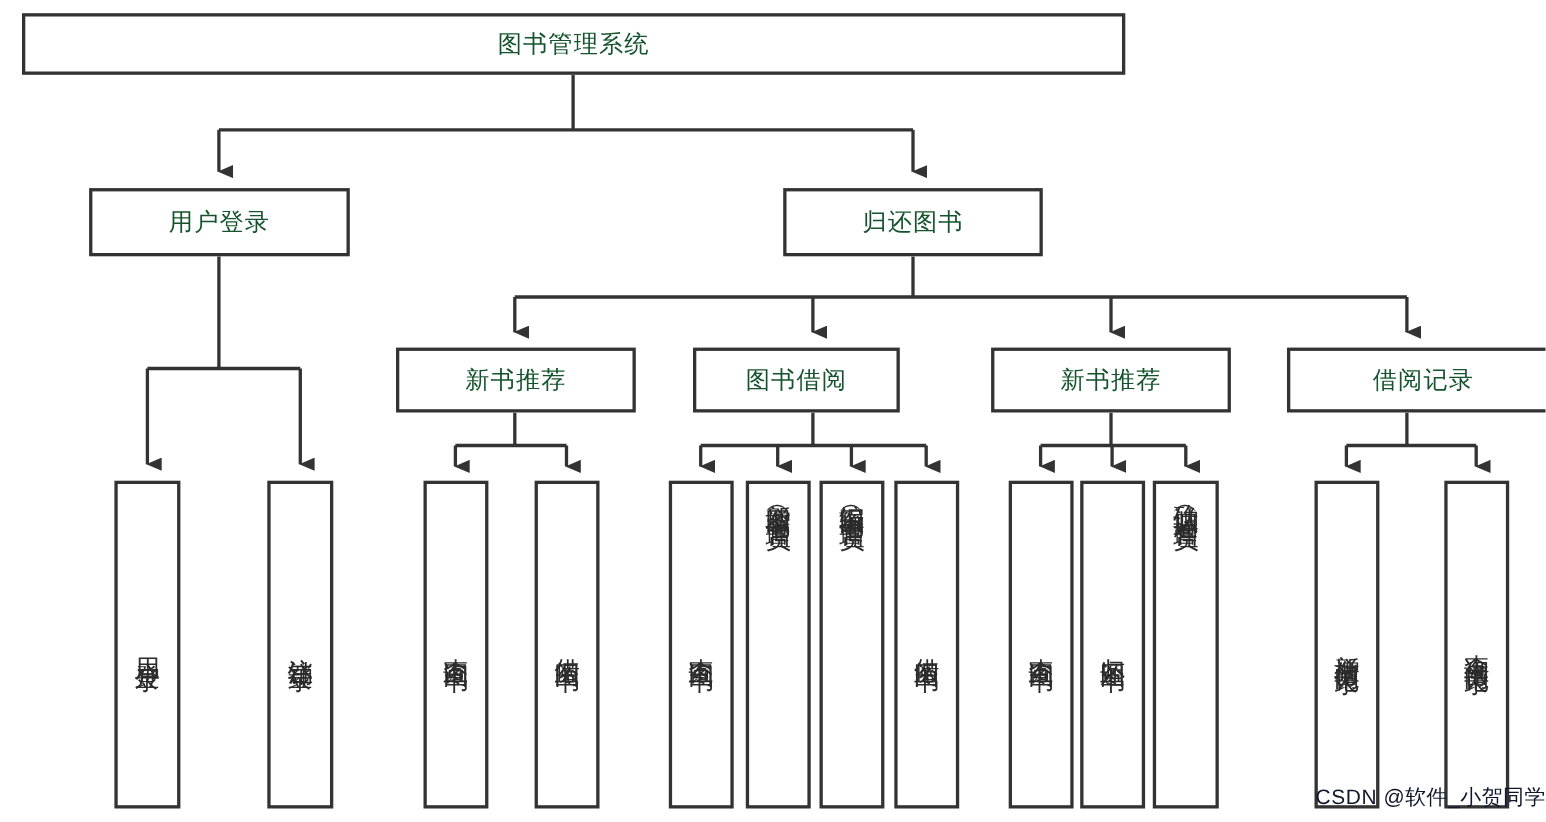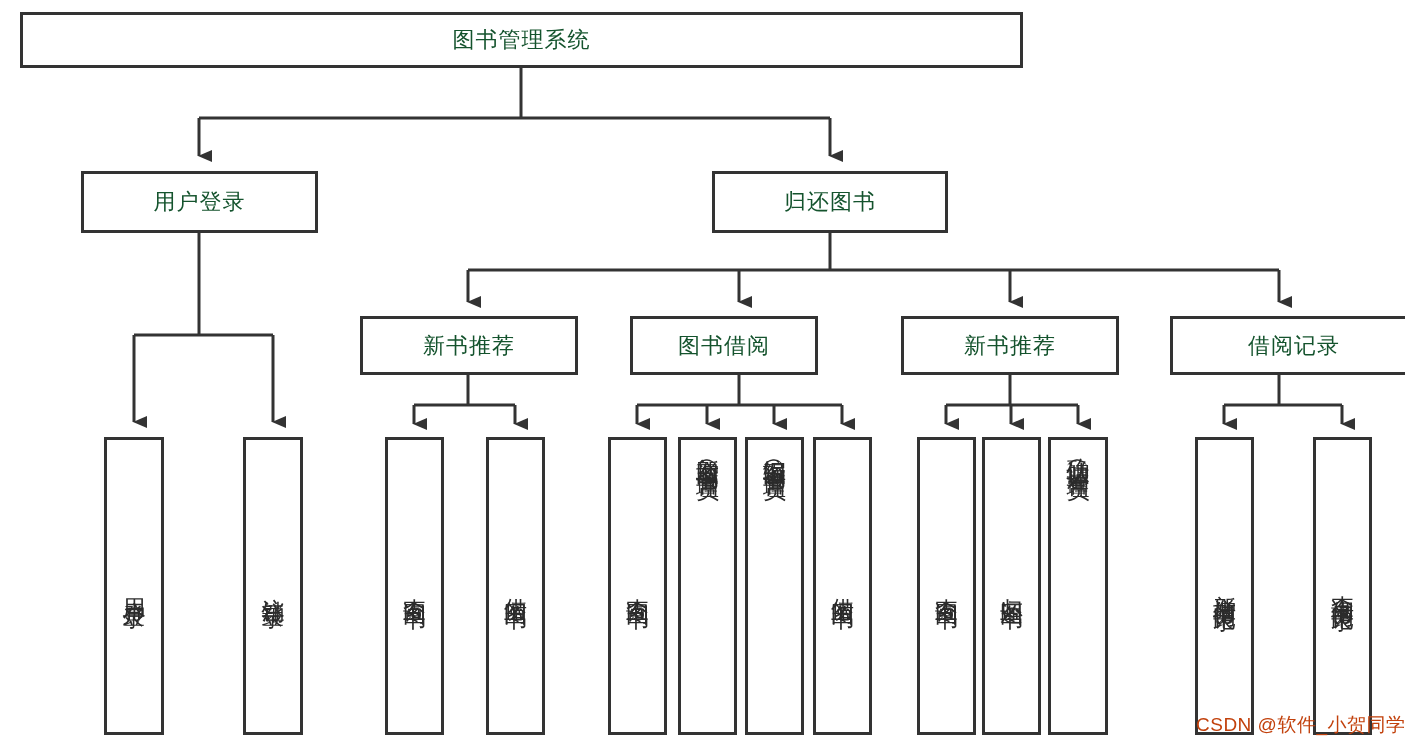--- a/index.html
+++ b/index.html
@@ -176,14 +176,14 @@
   <div class="node-box v" id="n-lf-10" style="left: 1048px; top: 437px; width: 60px; height: 298px;">
     <span class="node-label">确认归还（管理员）</span>
   </div>
   <div class="node-box v mid" id="n-lf-11" style="left: 1195px; top: 437px; width: 59px; height: 298px;">
     <span class="node-label">新增借阅记录</span>
   </div>
   <div class="node-box v mid" id="n-lf-12" style="left: 1313px; top: 437px; width: 59px; height: 298px;">
     <span class="node-label">查询借阅记录</span>
   </div>
 
-  <div class="watermark" style="color: #c2410c;">CSDN @软件_小贺同学</div>
+  <div class="watermark" style="color: #0f172a;">CSDN @软件_小贺同学</div>
 </div>
 
 </body></html>

